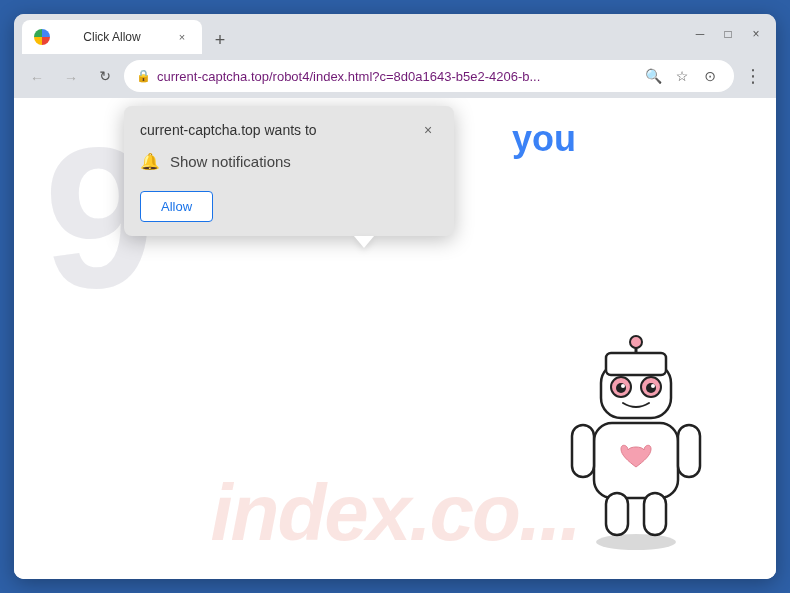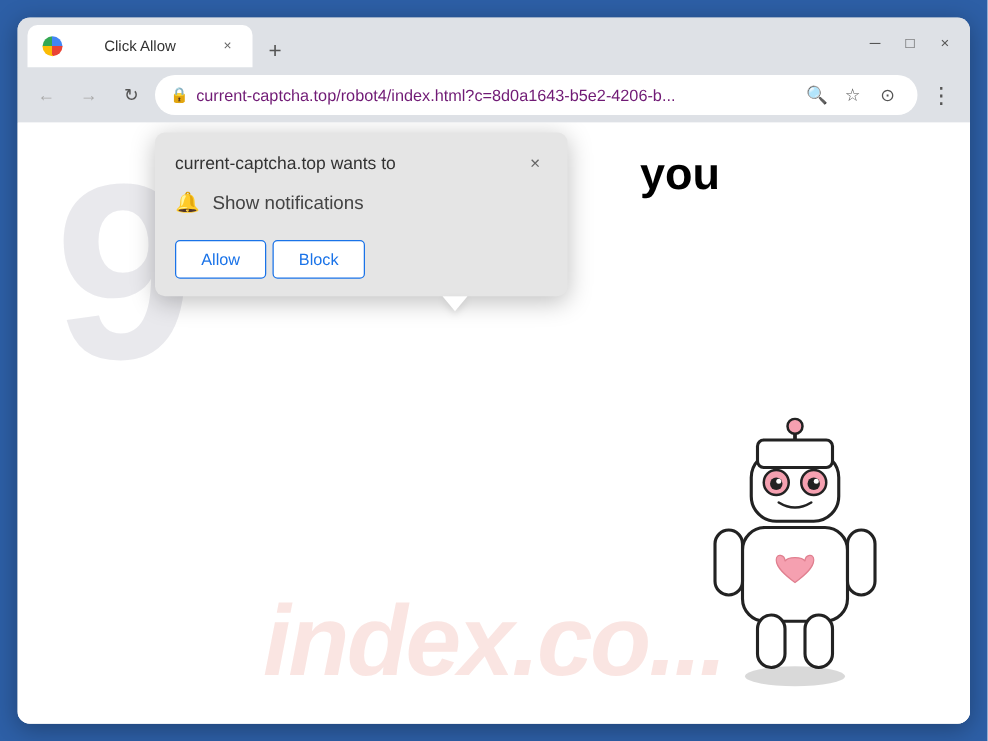--- a/index.html
+++ b/index.html
@@ -265,21 +265,21 @@
       height: 220px;
     }
 
     
     .you-text {
       position: absolute;
       top: 20px;
       right: 200px;
       font-size: 36px;
       font-weight: 700;
-      color: #000000;
+      color: #3b82f6;
     }
 
     
     .notification-popup {
       position: absolute;
       top: 8px;
       left: 110px;
       background: #e5e5e5;
       border-radius: 8px;
       box-shadow: 0 4px 20px rgba(0,0,0,0.25);
@@ -326,21 +326,21 @@
       color: #444;
     }
 
     .notification-text {
       font-size: 15px;
       color: #444;
     }
 
     .popup-actions {
       display: flex;
-      gap: 5px;
+      gap: 24px;
       padding: 8px 16px 14px 16px;
     }
 
     .btn-allow {
       padding: 7px 20px;
       border: 1px solid #1a73e8;
       border-radius: 4px;
       background: #fff;
       color: #1a73e8;
       font-size: 13px;
@@ -479,20 +479,19 @@
         <div class="popup-header">
           <span class="popup-title">current-captcha.top wants to</span>
           <div class="popup-close">×</div>
         </div>
         <div class="popup-notification-row">
           <span class="bell-icon">🔔</span>
           <span class="notification-text">Show notifications</span>
         </div>
         <div class="popup-actions">
           <button class="btn-allow">Allow</button>
-          <button class="btn-block">Block</button>
         </div>
         <div class="popup-tail"></div>
       </div>
 
     </div>
   </div>
 </div>
 
 </body></html>

